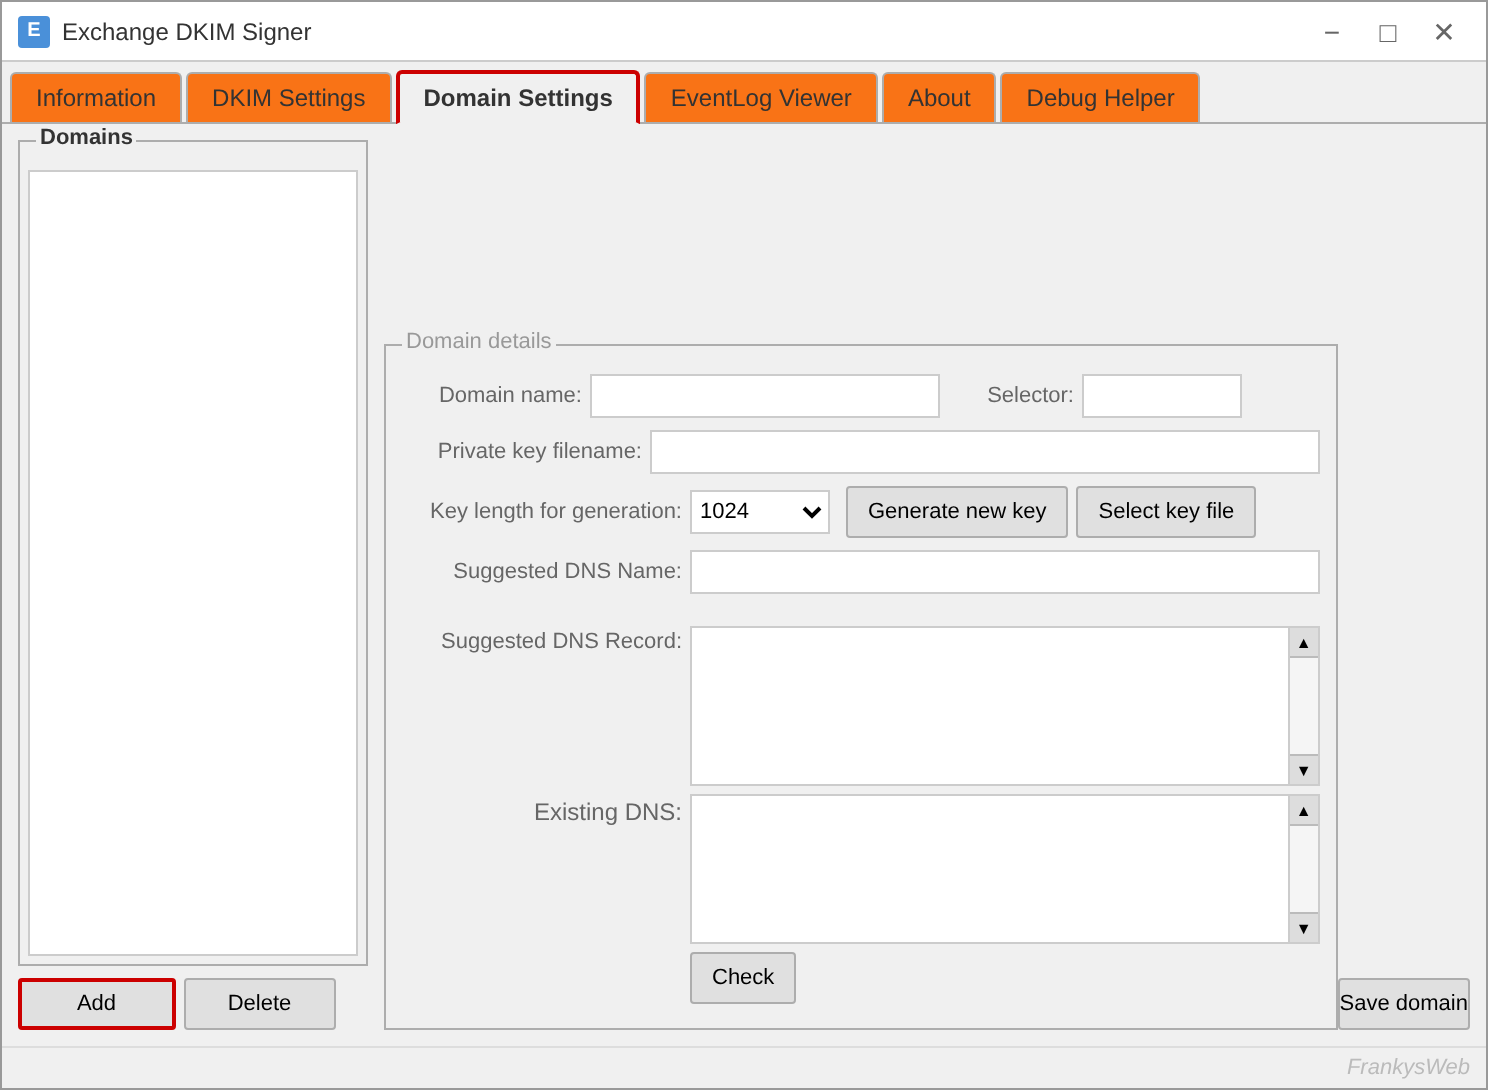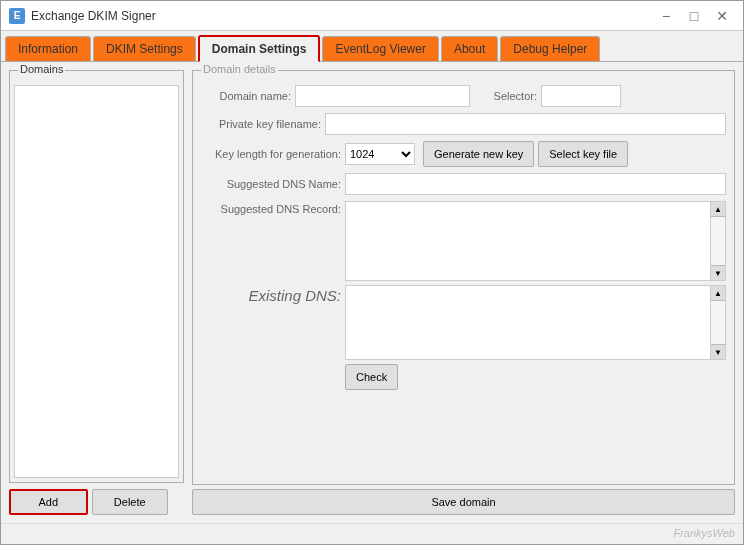--- a/index.html
+++ b/index.html
@@ -149,31 +149,31 @@
     <div class="tab">DKIM Settings</div>
     <div class="tab active">Domain Settings</div>
     <div class="tab">EventLog Viewer</div>
     <div class="tab">About</div>
     <div class="tab">Debug Helper</div>
   </div>
 
   <div class="content">
 
     <div style="display:flex; flex-direction:column; width:175px; flex-shrink:0;">
-      <div style="border:1px solid #adadad; background:#f0f0f0; flex:1; display:flex; flex-direction:column; position:relative; padding:14px 4px 4px 4px;">
+      <div style="border:1px solid #adadad; background:#f0f0f0; flex:1; display:flex; flex-direction:column; position:relative; padding:14px 4px 4px 4px;font-weight:bold;">
         <span style="position:absolute; top:-8px; left:8px; background:#f0f0f0; padding:0 2px; font-size:11px; color:#333;">Domains</span>
         <div style="flex:1; background:white; border:1px solid #ccc;"></div>
       </div>
       <div style="display:flex; gap:4px; padding:6px 16px 0 0;">
         <button class="btn btn-add" style="flex:1;">Add</button>
         <button class="btn" style="flex:1;">Delete</button>
       </div>
     </div>
 
-    <div style="flex:1; display:flex; flex-direction:column;">
+    <div style="flex:1; display:flex; flex-direction:row;align-items:flex-end;">
       <div style="border:1px solid #adadad; background:#f0f0f0; flex:1; display:flex; flex-direction:column; position:relative; padding:14px 8px 8px 8px;">
         <span style="position:absolute; top:-8px; left:8px; background:#f0f0f0; padding:0 2px; font-size:11px; color:#999;">Domain details</span>
 
         <div style="display:flex; align-items:center; margin-bottom:6px; gap:4px;">
           <span style="width:90px; text-align:right; font-size:11px; color:#666;">Domain name:</span>
           <input class="form-input" style="width: 175px;" type="text" value="">
           <span style="width:55px; text-align:right; font-size:11px; color:#666; margin-left:8px;">Selector:</span>
           <input class="form-input" style="width: 80px;" type="text" value="">
         </div>
 
@@ -187,40 +187,40 @@
           <select class="key-length-select">
             <option>512</option>
             <option selected="">1024</option>
             <option>2048</option>
             <option>4096</option>
           </select>
           <button class="btn generate-key-btn">Generate new key</button>
           <button class="btn">Select key file</button>
         </div>
 
-        <div style="display:flex; align-items:center; margin-bottom:6px; gap:4px;">
+        <div style="display:flex; align-items:center; margin-bottom:16px; gap:4px;">
           <span style="width:140px; text-align:right; font-size:11px; color:#666;">Suggested DNS Name:</span>
           <input class="form-input" style="flex: 1 1 0%;" type="text" value="">
         </div>
 
         <div style="display:flex; align-items:flex-start; margin-bottom:4px; gap:4px;">
           <span style="width:140px; text-align:right; font-size:11px; color:#666; padding-top:2px; flex-shrink:0;">Suggested DNS Record:</span>
           <div style="flex:1; display:flex;">
             <textarea style="flex: 1 1 0%; height: 80px; border-top: 1px solid rgb(204, 204, 204); border-bottom: 1px solid rgb(204, 204, 204); border-left: 1px solid rgb(204, 204, 204); border-image: initial; border-right: none; background: white; font-size: 11px; padding: 2px 4px; outline: none; resize: none;"></textarea>
             <div style="width:16px; background:#f5f5f5; border:1px solid #ccc; display:flex; flex-direction:column;">
               <div style="width:100%; height:15px; background:#ddd; border-bottom:1px solid #bbb; display:flex; align-items:center; justify-content:center; font-size:8px; cursor:pointer;">▲</div>
               <div style="flex:1;"></div>
               <div style="width:100%; height:15px; background:#ddd; border-top:1px solid #bbb; display:flex; align-items:center; justify-content:center; font-size:8px; cursor:pointer;">▼</div>
             </div>
           </div>
         </div>
 
 
         <div style="display:flex; align-items:flex-start; margin-bottom:4px; gap:4px;">
-          <span style="width:140px; text-align:right; font-size:15px; color:#666; font-style:italic; padding-top:2px; flex-shrink:0;">Existing DNS:</span>
+          <span style="width:140px; text-align:right; font-size:12px; color:#666; padding-top:2px; flex-shrink:0;">Existing DNS:</span>
           <div style="flex:1; display:flex;">
             <textarea style="flex: 1 1 0%; height: 75px; border-top: 1px solid rgb(204, 204, 204); border-bottom: 1px solid rgb(204, 204, 204); border-left: 1px solid rgb(204, 204, 204); border-image: initial; border-right: none; background: white; font-size: 11px; padding: 2px 4px; outline: none; resize: none;"></textarea>
             <div style="width:16px; background:#f5f5f5; border:1px solid #ccc; display:flex; flex-direction:column;">
               <div style="width:100%; height:15px; background:#ddd; border-bottom:1px solid #bbb; display:flex; align-items:center; justify-content:center; font-size:8px; cursor:pointer;">▲</div>
               <div style="flex:1;"></div>
               <div style="width:100%; height:15px; background:#ddd; border-top:1px solid #bbb; display:flex; align-items:center; justify-content:center; font-size:8px; cursor:pointer;">▼</div>
             </div>
           </div>
         </div>
 

